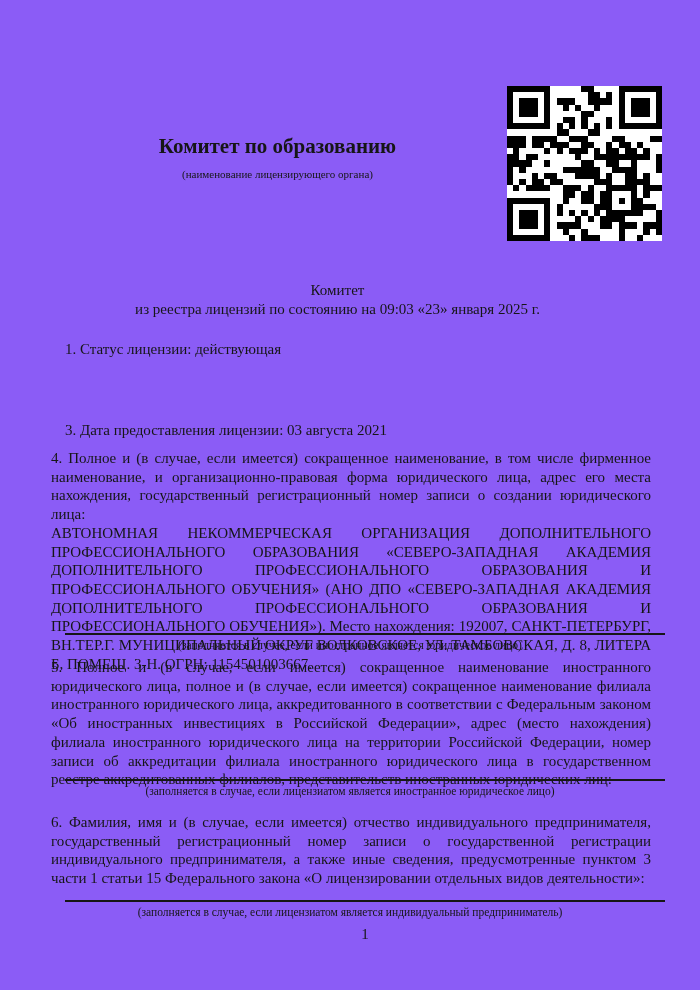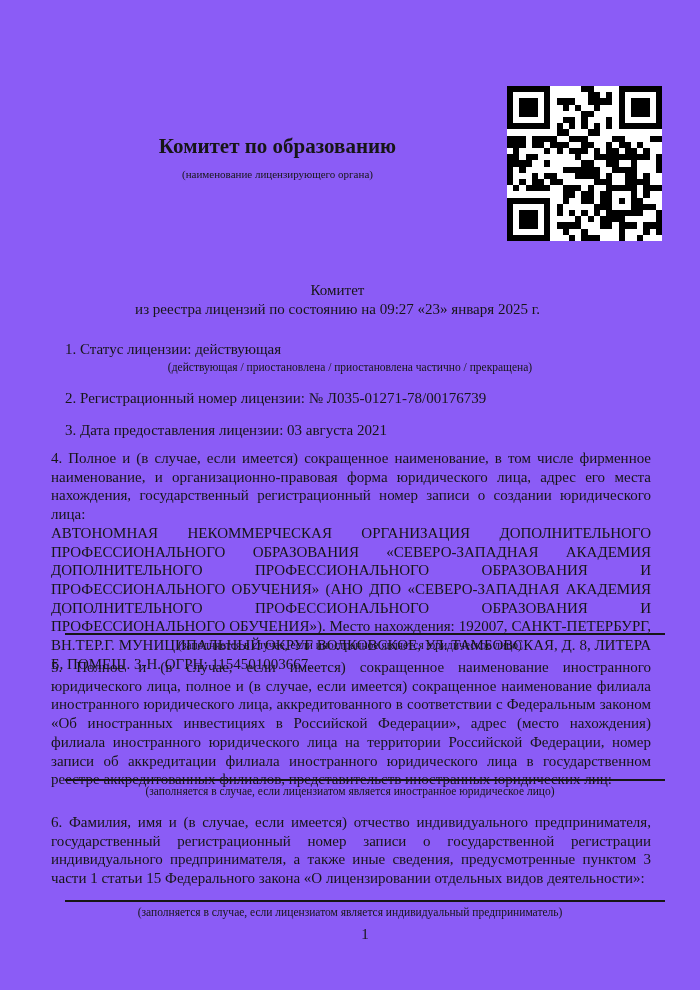--- a/index.html
+++ b/index.html
@@ -366,27 +366,25 @@
           <rect x="13" y="24" width="1" height="1"></rect>
           <rect x="14" y="24" width="1" height="1"></rect>
           <rect x="18" y="24" width="1" height="1"></rect>
           <rect x="21" y="24" width="1" height="1"></rect>
         </g>
       </svg>
     </div>
 
   <div class="vypiska">
     <div>Комитет</div>
-    <div>из реестра лицензий по состоянию на 09:27 «23» января 2025 г.</div>
+    <div>из реестра лицензий по состоянию на 09:03 «23» января 2025 г.</div>
   </div>
 
   <div class="line item1">1. Статус лицензии: действующая</div>
-  <div class="note note1">(действующая / приостановлена / приостановлена частично / прекращена)</div>
-
-  <div class="line item2">2. Регистрационный номер лицензии: № Л035-01271-78/00176739</div>
+
 
   <div class="line item3">3. Дата предоставления лицензии: 03 августа 2021</div>
 
   <p class="para item4"><span>4. Полное и (в случае, если имеется) сокращенное наименование, в том числе фирменное наименование, и организационно-правовая форма юридического лица, адрес его места нахождения, государственный регистрационный номер записи о создании юридического лица:</span><br><span>АВТОНОМНАЯ НЕКОММЕРЧЕСКАЯ ОРГАНИЗАЦИЯ ДОПОЛНИТЕЛЬНОГО ПРОФЕССИОНАЛЬНОГО ОБРАЗОВАНИЯ «СЕВЕРО-ЗАПАДНАЯ АКАДЕМИЯ ДОПОЛНИТЕЛЬНОГО ПРОФЕССИОНАЛЬНОГО ОБРАЗОВАНИЯ И ПРОФЕССИОНАЛЬНОГО ОБУЧЕНИЯ» (АНО ДПО «СЕВЕРО-ЗАПАДНАЯ АКАДЕМИЯ ДОПОЛНИТЕЛЬНОГО ПРОФЕССИОНАЛЬНОГО ОБРАЗОВАНИЯ И ПРОФЕССИОНАЛЬНОГО ОБУЧЕНИЯ»). Место нахождения: 192007, САНКТ-ПЕТЕРБУРГ, ВН.ТЕР.Г. МУНИЦИПАЛЬНЫЙ ОКРУГ ВОЛКОВСКОЕ, УЛ. ТАМБОВСКАЯ, Д. 8, ЛИТЕРА Б, ПОМЕЩ. 3-Н. ОГРН: 1154501003667.</span></p>
 
   <div class="rule rule1"></div>
   <div class="note caption1">(заполняется в случае, если иностранное является юридическое лицо)</div>
 
   <p class="para item5">5. Полное и (в случае, если имеется) сокращенное наименование иностранного юридического лица, полное и (в случае, если имеется) сокращенное наименование филиала иностранного юридического лица, аккредитованного в соответствии с Федеральным законом «Об иностранных инвестициях в Российской Федерации», адрес (место нахождения) филиала иностранного юридического лица на территории Российской Федерации, номер записи об аккредитации филиала иностранного юридического лица в государственном реестре аккредитованных филиалов, представительств иностранных юридических лиц:</p>
 

